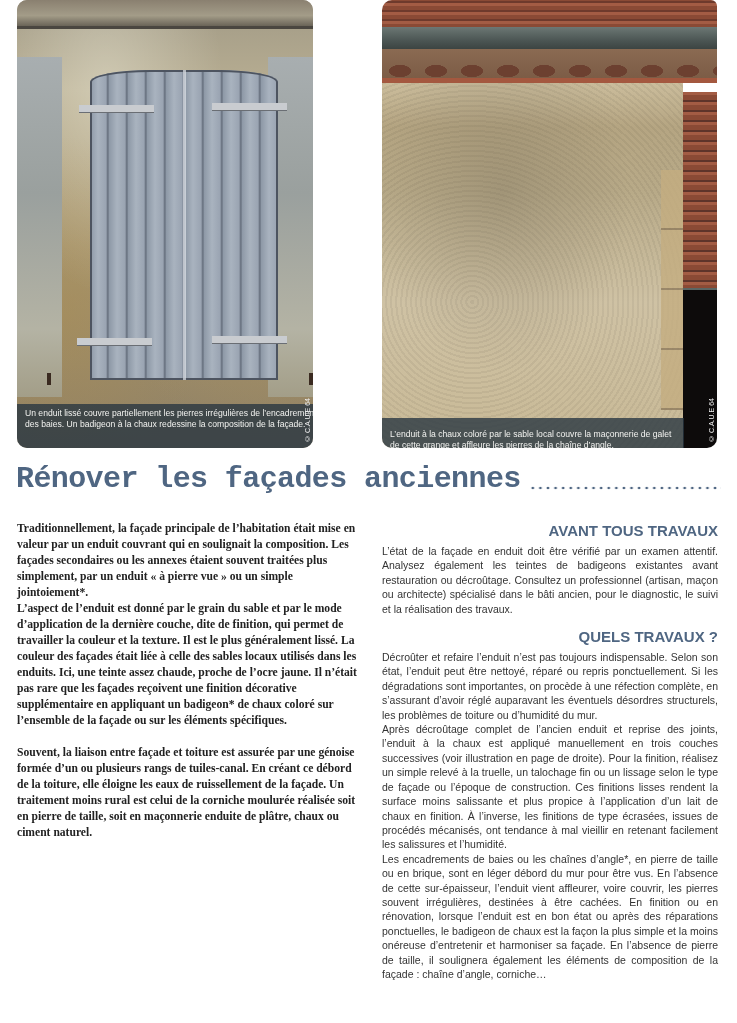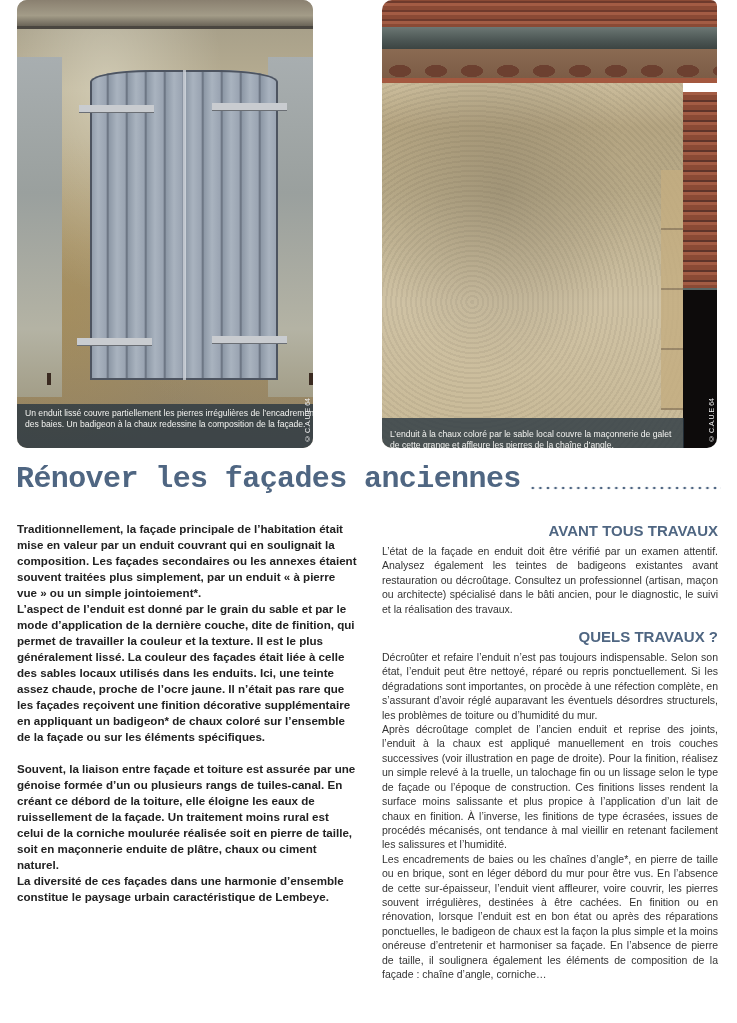--- a/index.html
+++ b/index.html
@@ -63,21 +63,21 @@
   .photo-left .caption { width: 318px; }
   .photo-right .caption { width: 302px; height: 30px; padding-top: 11px; }
   .credit { position: absolute; right: 2px; bottom: 6px; color: #f2f2f2; font-size: 7px; font-family: "Liberation Sans", sans-serif;
     writing-mode: vertical-rl; transform: rotate(180deg); white-space: nowrap; }
 
   .title-row { position: absolute; left: 16px; top: 456px; width: 705px; height: 40px; display: flex; align-items: flex-end; }
   .title { color: #4f6682; font-family: Liberation Mono, monospace; font-weight: bold; font-size: 30px; letter-spacing: -0.6px; white-space: nowrap; line-height: 34px; }
   .title-dots { flex: 1; margin-left: 8px; margin-bottom: 6px; height: 4px;
     background: radial-gradient(circle, #4f6682 1.3px, transparent 1.6px) 0 0/7.6px 4px repeat-x; }
 
-  .col-left { position: absolute; left: 17px; top: 521px; width: 340px; color: #222; font-family: Liberation Sans, sans-serif;
+  .col-left { position: absolute; left: 17px; top: 521px; width: 340px; color: #222; font-family: Liberation Serif, serif;
     font-weight: bold; font-size: 11.6px; line-height: 16px; }
   .col-left p { margin: 0; }
   .col-left p.gap { margin-top: 16px; }
 
   .col-right { position: absolute; left: 382px; top: 522px; width: 336px; color: #333; font-family: "Liberation Sans", sans-serif;
     font-size: 10.5px; line-height: 14.4px; text-align: justify; }
   .col-right h2 { margin: 0 0 4px 0; text-align: right; color: #4f6682; font-size: 15px; line-height: 18px; font-weight: bold; letter-spacing: 0; }
   .col-right h2.second { margin-top: 12px; }
   .col-right p { margin: 0; }
 </style>
@@ -119,21 +119,20 @@
 
 <div class="title-row">
   <div class="title">Rénover les façades anciennes</div>
   <div class="title-dots"></div>
 </div>
 
 <div class="col-left">
   <p>Traditionnellement, la façade principale de l’habitation était mise en valeur par un enduit couvrant qui en soulignait la composition. Les façades secondaires ou les annexes étaient souvent traitées plus simplement, par un enduit « à pierre vue » ou un simple jointoiement*.</p>
   <p>L’aspect de l’enduit est donné par le grain du sable et par le mode d’application de la dernière couche, dite de finition, qui permet de travailler la couleur et la texture. Il est le plus généralement lissé. La couleur des façades était liée à celle des sables locaux utilisés dans les enduits. Ici, une teinte assez chaude, proche de l’ocre jaune. Il n’était pas rare que les façades reçoivent une finition décorative supplémentaire en appliquant un badigeon* de chaux coloré sur l’ensemble de la façade ou sur les éléments spécifiques.</p>
   <p class="gap">Souvent, la liaison entre façade et toiture est assurée par une génoise formée d’un ou plusieurs rangs de tuiles-canal. En créant ce débord de la toiture, elle éloigne les eaux de ruissellement de la façade. Un traitement moins rural est celui de la corniche moulurée réalisée soit en pierre de taille, soit en maçonnerie enduite de plâtre, chaux ou ciment naturel.</p>
-  <p>La diversité de ces façades dans une harmonie d’ensemble constitue le paysage urbain caractéristique de Lembeye.</p>
 </div>
 
 <div class="col-right">
   <h2>AVANT TOUS TRAVAUX</h2>
   <p>L’état de la façade en enduit doit être vérifié par un examen attentif. Analysez également les teintes de badigeons existantes avant restauration ou décroûtage. Consultez un professionnel (artisan, maçon ou architecte) spécialisé dans le bâti ancien, pour le diagnostic, le suivi et la réalisation des travaux.</p>
   <h2 class="second">QUELS TRAVAUX ?</h2>
   <p>Décroûter et refaire l’enduit n’est pas toujours indispensable. Selon son état, l’enduit peut être nettoyé, réparé ou repris ponctuellement. Si les dégradations sont importantes, on procède à une réfection complète, en s’assurant d’avoir réglé auparavant les éventuels désordres structurels, les problèmes de toiture ou d’humidité du mur.</p>
   <p>Après décroûtage complet de l’ancien enduit et reprise des joints, l’enduit à la chaux est appliqué manuellement en trois couches successives (voir illustration en page de droite). Pour la finition, réalisez un simple relevé à la truelle, un talochage fin ou un lissage selon le type de façade ou l’époque de construction. Ces finitions lisses rendent la surface moins salissante et plus propice à l’application d’un lait de chaux en finition. À l’inverse, les finitions de type écrasées, issues de procédés mécanisés, ont tendance à mal vieillir en retenant facilement les salissures et l’humidité.</p>
   <p>Les encadrements de baies ou les chaînes d’angle*, en pierre de taille ou en brique, sont en léger débord du mur pour être vus. En l’absence de cette sur-épaisseur, l’enduit vient affleurer, voire couvrir, les pierres souvent irrégulières, destinées à être cachées. En finition ou en rénovation, lorsque l’enduit est en bon état ou après des réparations ponctuelles, le badigeon de chaux est la façon la plus simple et la moins onéreuse d’entretenir et harmoniser sa façade. En l’absence de pierre de taille, il soulignera également les éléments de composition de la façade : chaîne d’angle, corniche…</p>
 </div>

